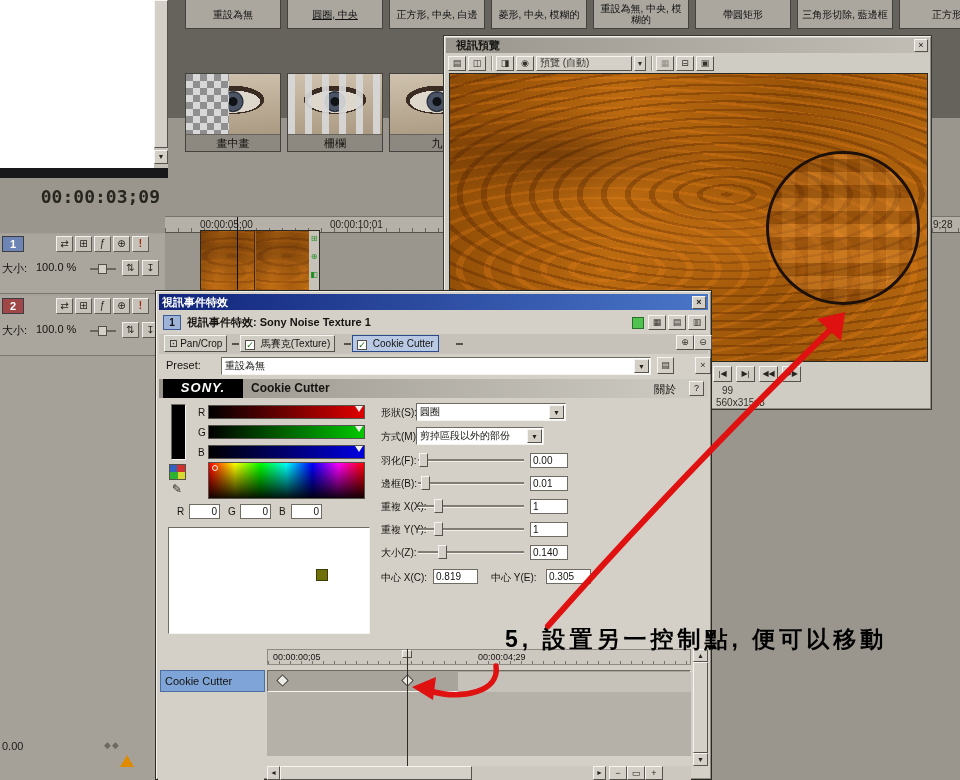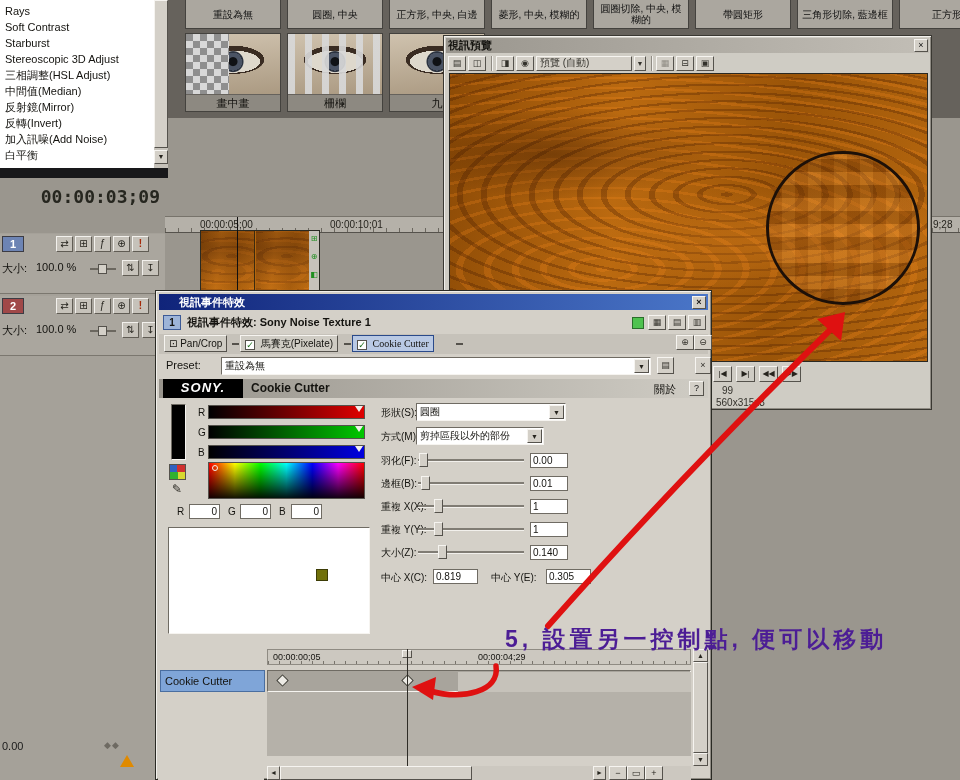--- a/index.html
+++ b/index.html
@@ -10,21 +10,21 @@
 .bevin{border:1px solid;border-color:#6f6b63 #f6f4f0 #f6f4f0 #6f6b63;}
 .icobtn{font-size:10px;text-align:center;line-height:14px;color:#26241e;}
 .wood{background:
  radial-gradient(ellipse 240px 70px at 22% 28%, rgba(45,16,0,.4), rgba(0,0,0,0) 65%),
  radial-gradient(ellipse 320px 90px at 72% 58%, rgba(255,152,40,.32), rgba(0,0,0,0) 62%),
  repeating-radial-gradient(ellipse 860px 300px at 58% 42%, rgba(70,26,0,.30) 0 6px, rgba(0,0,0,0) 6px 24px),
  repeating-radial-gradient(ellipse 700px 250px at 32% 68%, rgba(255,140,30,.22) 0 7px, rgba(0,0,0,0) 7px 28px),
  linear-gradient(96deg,#8d4b06,#bb6a10 35%,#9a5408 68%,#b4660e);}
 .fxli{height:16px;line-height:16px;white-space:nowrap;overflow:hidden;padding-left:3px;font-size:11px;}
 .pbtn{top:0;width:96px;height:29px;background:#aba79f;border:1px solid #44423e;border-top:none;color:#111;font-size:10px;line-height:11px;text-align:center;display:flex;align-items:center;justify-content:center;padding:1px 2px;}
-.thumb-cell{width:96px;height:79px;background:#8d8981;border:1px solid #44423e;}
+.thumb-cell{width:96px;height:79px;background:#8d8981;border:1px solid #44423e;margin-top:40px;}
 .thumb-img{position:relative;width:100%;height:60px;overflow:hidden;}
 .eye{background:
  radial-gradient(circle 10px at 50% 46%, #101216 0 4px, #4a5364 5px 9px, #2c3340 9px 10px, rgba(0,0,0,0) 11px),
  radial-gradient(ellipse 27px 11px at 50% 46%, #ded8cc 0 100%, rgba(0,0,0,0) 101%),
  radial-gradient(ellipse 31px 14px at 50% 43%, #3a2c22 0 100%, rgba(0,0,0,0) 101%),
  linear-gradient(175deg,#cfc2ae,#ab9a82);}
 .checker-left{position:absolute;left:0;top:0;width:46%;height:100%;background:conic-gradient(#d8d8d8 0 25%,#8f8f8f 0 50%,#d8d8d8 0 75%,#8f8f8f 0) 0 0/14px 14px;}
 .stripes{position:absolute;left:0;top:0;width:100%;height:100%;background:repeating-linear-gradient(90deg, rgba(216,216,216,.92) 0 7px, rgba(0,0,0,0) 7px 17px);}
 .thumb-label{height:17px;line-height:17px;text-align:center;font-size:11px;background:#8d8981;border-top:1px solid #66625c;}
 .rl{position:absolute;top:2px;font-size:10px;color:#26241e;white-space:nowrap;}
@@ -35,21 +35,21 @@
 .trow2{position:absolute;left:2px;top:26px;width:162px;height:18px;font-size:11px;}
 .tslider{position:absolute;left:88px;top:8px;width:26px;height:2px;background:#6b675f;}
 .tthumb{position:absolute;left:8px;top:-4px;width:9px;height:10px;background:#d4d0c8;border:1px solid #55524c;}
 .xbtn{width:14px;height:13px;background:#d4d0c8;border:1px solid;border-color:#f6f4f0 #55524c #55524c #f6f4f0;font-size:9px;line-height:10px;text-align:center;color:#111;}
 .tbi{width:18px;height:15px;margin-right:2px;background:#d4d0c8;border:1px solid;border-color:#f6f4f0 #55524c #55524c #f6f4f0;font-size:9px;text-align:center;line-height:13px;color:#33312b;}
 .sep{width:2px;height:15px;margin:0 3px;border-left:1px solid #8f8b83;border-right:1px solid #f2f0ec;}
 .tpb{display:inline-block;width:19px;height:16px;margin-right:1px;background:#cfccc4;border:1px solid;border-color:#f6f4f0 #55524c #55524c #f6f4f0;font-size:8px;text-align:center;line-height:14px;color:#26241e;}
 .cutter{border:3px solid #1c1008;border-radius:50%;background:
  repeating-linear-gradient(0deg, rgba(80,35,0,.22) 0 13px, rgba(235,150,60,.18) 13px 26px),
  repeating-linear-gradient(90deg, rgba(140,70,10,.25) 0 13px, rgba(255,170,70,.15) 13px 26px);}
-.dlgtitle{background:linear-gradient(90deg,#10247a,#4a76c8);color:#fff;font-weight:bold;font-size:11px;display:flex;align-items:center;padding-left:20px;}
+.dlgtitle{background:linear-gradient(90deg,#10247a,#4a76c8);color:#fff;font-weight:bold;font-size:11px;display:flex;align-items:center;padding-left:3px;}
 .badge{width:18px;height:15px;background:#9db4d8;border:1px solid #3c5a96;text-align:center;line-height:14px;font-size:10px;font-weight:bold;}
 .chainbtn{position:absolute;height:17px;background:#cfccc4;border:1px solid;border-color:#f6f4f0 #55524c #55524c #f6f4f0;font-size:10px;line-height:15px;padding:0 4px;white-space:nowrap;}
 .chainsel{background:#b9c9e4;border-color:#2a4a8a #2a4a8a #2a4a8a #2a4a8a;}
 .cb{display:inline-block;width:10px;height:10px;background:#fff;border:1px solid #55524c;font-size:9px;line-height:8px;text-align:center;color:#1c6e1c;margin-right:3px;vertical-align:-1px;}
 .conn{position:absolute;top:9px;width:7px;height:2px;background:#55524c;}
 .combo{position:absolute;height:18px;background:#fff;border:1px solid;border-color:#6f6b63 #f6f4f0 #f6f4f0 #6f6b63;font-size:10px;line-height:16px;padding-left:3px;white-space:nowrap;}
 .dbtn{position:absolute;right:1px;top:1px;bottom:1px;width:15px;background:#d4d0c8;border:1px solid;border-color:#f6f4f0 #55524c #55524c #f6f4f0;font-size:7px;text-align:center;line-height:13px;color:#26241e;}
 .pfield{position:absolute;height:15px;background:#fff;border:1px solid #6f6b63;font-size:10px;line-height:13px;padding:0 2px;white-space:nowrap;}
 .pslider{position:absolute;width:106px;height:16px;}
 .ptrack{position:absolute;left:0;right:0;top:7px;height:2px;background:#807c74;box-shadow:0 1px 0 #f2f0ec;}
@@ -61,44 +61,32 @@
 .warn-tri{width:0;height:0;border-left:7px solid transparent;border-right:7px solid transparent;border-bottom:12px solid #e08a00;}
 .sb-btn{position:absolute;background:#d4d0c8;border:1px solid;border-color:#f6f4f0 #55524c #55524c #f6f4f0;font-size:7px;text-align:center;color:#26241e;}
 </style>
 </head>
 <body>
 
 <div class="abs" style="left:168px;top:0;width:792px;height:118px;background:#66625c;"></div>
 <div class="abs" style="left:0;top:233px;width:165px;height:547px;background:#a5a199;"></div>
 
 <div class="abs" style="left:0;top:0;width:168px;height:168px;background:#fff;border-right:1px solid #55524c;">
-  <div class="abs" style="left:2px;top:3px;width:150px;">
-    <div class="fxli">Rays</div>
-    <div class="fxli">Soft Contrast</div>
-    <div class="fxli">Starburst</div>
-    <div class="fxli">Stereoscopic 3D Adjust</div>
-    <div class="fxli">三相調整(HSL Adjust)</div>
-    <div class="fxli">中間值(Median)</div>
-    <div class="fxli">反射鏡(Mirror)</div>
-    <div class="fxli">反轉(Invert)</div>
-    <div class="fxli">加入訊噪(Add Noise)</div>
-    <div class="fxli">白平衡</div>
-  </div>
   <div class="abs" style="left:154px;top:0;width:14px;height:168px;background:#c6c2ba;">
     <div class="abs bevout" style="left:0;top:0;width:14px;height:148px;"></div>
     <div class="abs bevout icobtn" style="left:0;top:150px;width:14px;height:14px;font-size:7px;line-height:12px;">▼</div>
   </div>
 </div>
 <div class="abs" style="left:0;top:168px;width:168px;height:10px;background:#18181a;"></div>
 
 <div class="abs pbtn" style="left:185px;">重設為無</div>
-<div class="abs pbtn" style="left:287px;">圓圈, 中央</div>
+<div class="abs pbtn" style="left:287px;text-decoration:underline;">圓圈, 中央</div>
 <div class="abs pbtn" style="left:389px;">正方形, 中央, 白邊</div>
 <div class="abs pbtn" style="left:491px;">菱形, 中央, 模糊的</div>
-<div class="abs pbtn" style="left:593px;">圓圈切除, 中央, 模糊的</div>
+<div class="abs pbtn" style="left:593px;">重設為無, 中央, 模糊的</div>
 <div class="abs pbtn" style="left:695px;">帶圓矩形</div>
 <div class="abs pbtn" style="left:797px;">三角形切除, 藍邊框</div>
 <div class="abs pbtn" style="left:899px;">正方形</div>
 
 <div class="abs thumb-cell" style="left:185px;top:33px;">
   <div class="thumb-img eye">
     <div class="checker-left"></div>
   </div>
   <div class="thumb-label">畫中畫</div>
 </div>
@@ -168,21 +156,21 @@
   </div>
 </div>
 <div class="abs" style="left:237px;top:217px;width:1px;height:77px;background:#101010;"></div>
 
 <div class="abs" style="left:2px;top:740px;font-size:11px;color:#1a1a1a;">0.00</div>
 <div class="abs" style="left:104px;top:740px;font-size:9px;color:#6e6a62;letter-spacing:1px;">◆◆</div>
 <div class="abs warn-tri" style="left:120px;top:755px;"></div>
 
 <div class="abs" style="left:443px;top:35px;width:489px;height:375px;background:#cfccc4;border:1px solid #3a3832;box-shadow:inset 1px 1px 0 #f2f0ec, inset -1px -1px 0 #8f8b83;z-index:20;">
   <div class="abs" style="left:2px;top:2px;width:483px;height:15px;background:linear-gradient(90deg,#9a968e,#c2beb6);display:flex;align-items:center;">
-    <span style="font-weight:bold;font-size:11px;padding-left:2px;">視訊預覽</span>
+    <span style="font-weight:bold;font-size:11px;padding-left:10px;">視訊預覽</span>
     <span class="xbtn" style="margin-left:auto;margin-right:1px;">×</span>
   </div>
   <div class="abs" style="left:4px;top:19px;width:481px;height:17px;display:flex;align-items:center;">
     <span class="tbi">▤</span>
     <span class="tbi">◫</span>
     <span class="sep"></span>
     <span class="tbi">◨</span>
     <span class="tbi">◉</span>
     <span class="tbi" style="width:96px;font-size:10px;line-height:12px;text-align:left;padding-left:3px;">
       <span>預覽 (自動)</span>
@@ -223,24 +211,24 @@
   </div>
 
   <div class="abs" style="left:3px;top:43px;width:549px;height:20px;background:#c6c2ba;">
     <span class="chainbtn" style="left:5px;top:1px;">
       <span>⊡</span>
       <span>Pan/Crop</span>
     </span>
     <span class="conn" style="left:73px;"></span>
     <span class="chainbtn" style="left:81px;top:1px;">
       <span class="cb">✓</span>
-      <span>馬賽克(Pixelate)</span>
+      <span>馬賽克(Texture)</span>
     </span>
     <span class="conn" style="left:185px;"></span>
-    <span class="chainbtn chainsel" style="left:193px;top:1px;font-family:Liberation Serif, serif;">
+    <span class="chainbtn chainsel" style="left:193px;top:1px;">
       <span class="cb">✓</span>
       <span>Cookie Cutter</span>
     </span>
     <span class="conn" style="left:297px;"></span>
     <span class="tbi abs" style="left:517px;top:1px;">⊕</span>
     <span class="tbi abs" style="left:535px;top:1px;">⊖</span>
   </div>
 
   <div class="abs" style="left:3px;top:65px;width:549px;height:20px;">
     <span class="abs" style="left:7px;top:3px;font-size:11px;text-align:center;">Preset:</span>
@@ -374,13 +362,13 @@
   </div>
   <div class="abs" style="left:2px;top:475px;width:106px;height:14px;background:#d4d0c8;"></div>
 </div>
 
 <svg class="abs" width="960" height="780" viewBox="0 0 960 780" style="left:0;top:0;z-index:55;pointer-events:none;">
   <path d="M548,626 C610,556 706,452 830,330" fill="none" stroke="#df1111" stroke-width="6" stroke-linecap="round"></path>
   <polygon points="845,312 841,341 817,319" fill="#df1111"></polygon>
   <path d="M496,666 C500,692 462,700 430,691" fill="none" stroke="#df1111" stroke-width="5.5" stroke-linecap="round"></path>
   <polygon points="412,687 436,677 433,700" fill="#df1111"></polygon>
 </svg>
-<div class="abs" style="left:505px;top:624px;width:455px;font-size:23px;font-weight:bold;color:#4c1d95;letter-spacing:4px;white-space:nowrap;z-index:60;">5, 設置另一控制點, 便可以移動</div>
+<div class="abs" style="left:505px;top:624px;width:455px;font-size:23px;font-weight:bold;color:#000000;letter-spacing:4px;white-space:nowrap;z-index:60;">5, 設置另一控制點, 便可以移動</div>
 
 </body></html>

